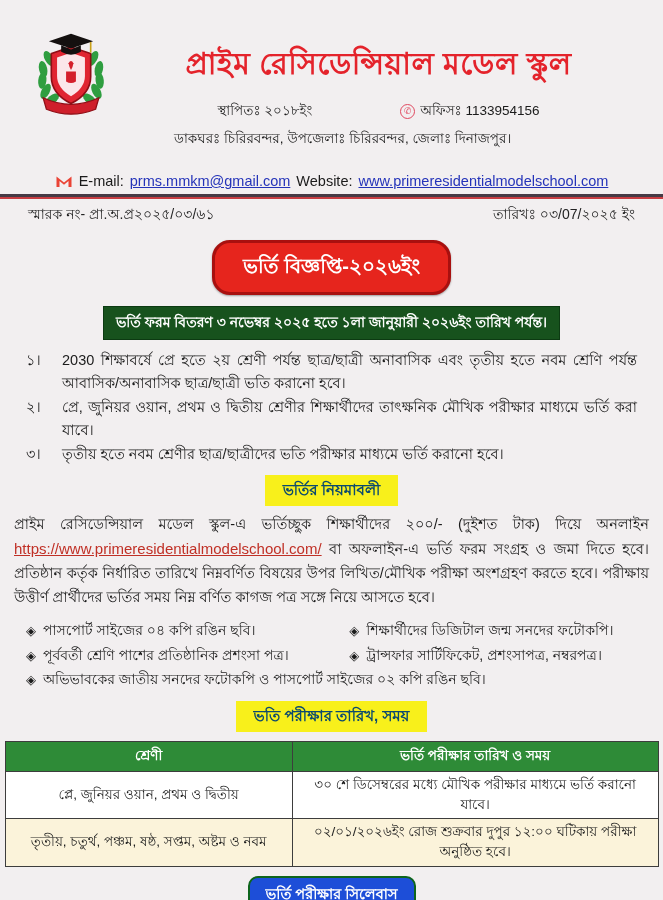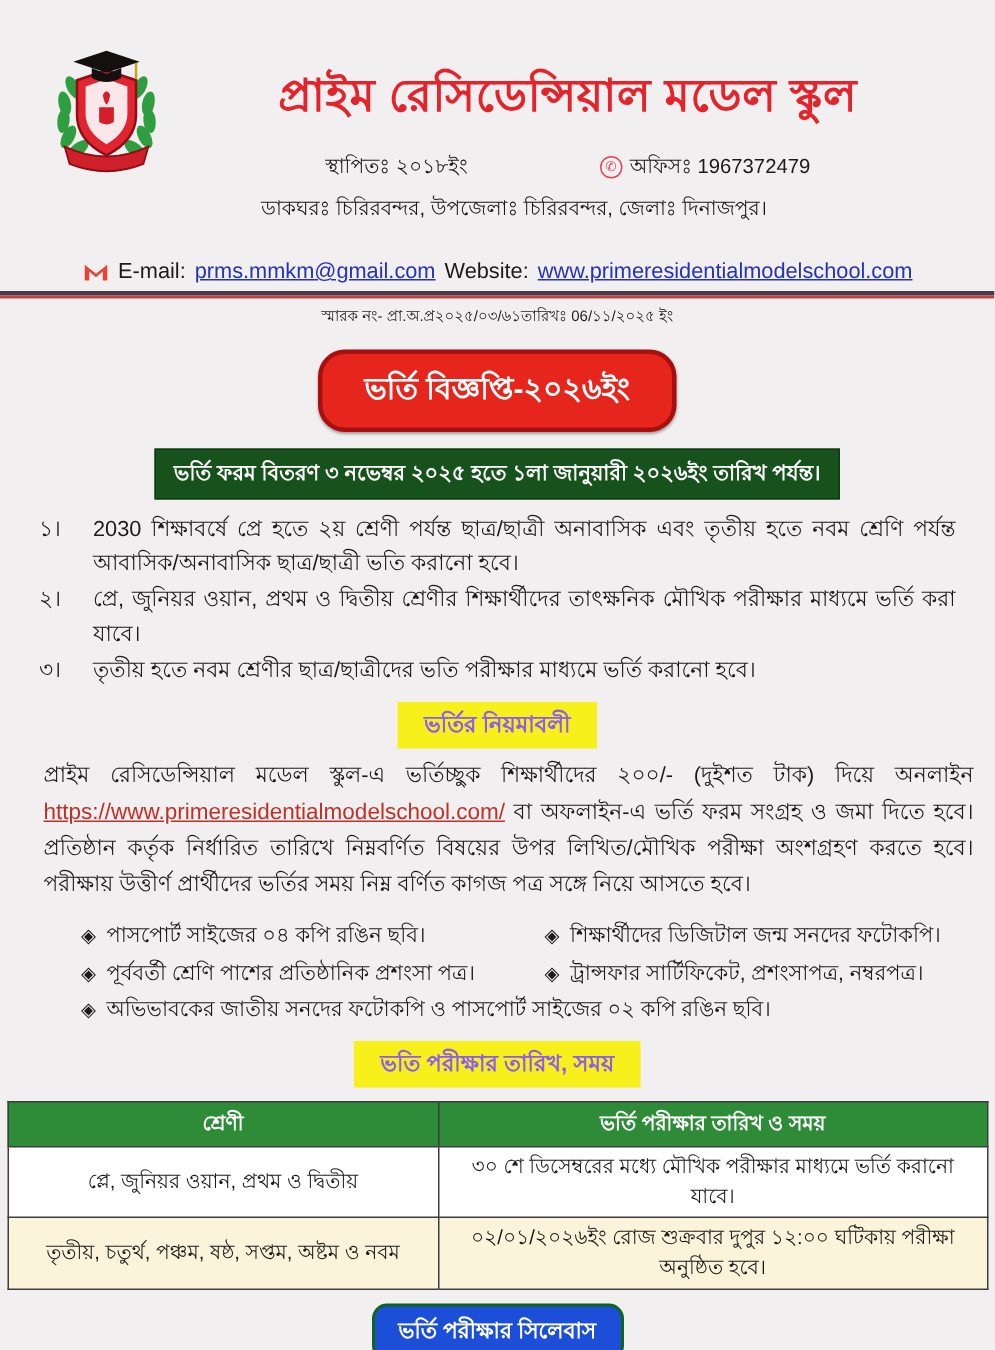--- a/index.html
+++ b/index.html
@@ -17,37 +17,37 @@
   .logo { position:absolute; left:30px; top:0; width:82px; height:88px; }
   .head-center { margin-left:104px; margin-right:10px; text-align:center; }
   .school-name { color:#e4232b; font-size:30px; font-weight:bold; letter-spacing:.5px; padding-top:10px; }
   .est-row { display:flex; justify-content:center; gap:88px; font-size:13.5px; margin-top:9px; align-items:center; }
   .phone-wrap { display:inline-flex; align-items:center; gap:5px; }
   .phone-icon { display:inline-flex; width:15px; height:15px; border:1.5px solid #e0485f; border-radius:50%; align-items:center; justify-content:center; color:#e0485f; font-size:9px; line-height:1; }
   .address { text-align:left; font-size:13.5px; margin-top:5px; margin-left:70px; }
   .email-row { text-align:center; font-size:14.5px; margin-top:22px; display:flex; justify-content:center; align-items:center; gap:6px; }
   .email-row a { color:#2433b9; }
   .separator { margin-top:5px; border-top:3px solid #463a45; border-bottom:2px solid #c63d42; height:3px; }
-  .memo-row { display:flex; justify-content:center; padding:4px 28px 0; font-size:10px; color:#222; }
+  .memo-row { display:flex; justify-content:space-between; padding:4px 28px 0; font-size:14px; color:#222; }
 
   
   .center { text-align:center; }
   .title-badge { display:inline-block; background:#e6251d; border:3px solid #a8100f; border-radius:18px; color:#fff; font-size:20px; font-weight:bold; padding:8px 28px; margin-top:13px; box-shadow:0 1px 2px rgba(0,0,0,.35); }
   .banner { display:inline-block; background:#17521d; color:#fff; font-weight:bold; font-size:14px; padding:4px 12px; margin-top:11px; border:1px solid #0c3a12; }
-  .yellow-heading { display:inline-block; background:#f8f01b; color:#8b5cf6; font-weight:bold; font-size:15px; padding:3px 18px; margin-top:9px; }
+  .yellow-heading { display:inline-block; background:#f8f01b; color:#0c4a6e; font-weight:bold; font-size:15px; padding:3px 18px; margin-top:9px; }
   .green-badge { display:inline-block; background:#1d4ed8; border:2px solid #0e651c; border-radius:10px; color:#fff; font-weight:bold; font-size:14.5px; padding:5px 16px; margin-top:9px; }
 
   
   .numbered { padding:9px 26px 0; }
   .num-item { display:flex; font-size:14.5px; line-height:1.62; }
   .num { width:36px; flex-shrink:0; }
   .num-text { flex:1; text-align:justify; }
-  .para { padding:7px 14px 0; font-size:14.5px; line-height:1.64; text-align:justify;margin-left:15px; }
+  .para { padding:7px 14px 0; font-size:14.5px; line-height:1.64; text-align:justify; }
   .para .url { color:#c03026; text-decoration:underline; font-size:15px; }
-  .docs { display:grid; grid-template-columns: 1.04fr 1fr; padding:9px 26px 0; font-size:14px; line-height:1.72; column-gap:24px;margin-left:28px; }
+  .docs { display:grid; grid-template-columns: 1.04fr 1fr; padding:9px 26px 0; font-size:14px; line-height:1.72; column-gap:24px; }
   .doc-full { grid-column:1 / -1; }
   .diamond { margin-right:7px; font-size:13px; }
 
   
   table { border-collapse:collapse; width:654px; margin:9px auto 0; background:#fff; }
   th, td { border:1.6px solid #3d3d3d; padding:3px 6px; font-size:13.5px; }
   .exam-table th { background:#2e8b37; color:#fff; font-weight:bold; text-align:center; }
   .exam-table td { text-align:center; line-height:1.5; }
   .exam-table .c1 { width:44%; }
   .exam-table tr.cream td { background:#fbf3da; }
@@ -79,42 +79,42 @@
       <path d="M38 18 v8 q12 7 24 0 v-8 l-12 5 Z" fill="#14100f"></path>
       <line x1="74" y1="14" x2="74" y2="27" stroke="#caa21a" stroke-width="2"></line>
       <path d="M16 82 Q50 98 84 82 L80 96 Q50 108 20 96 Z" fill="#cf1f2b" stroke="#8f0e16" stroke-width="1.5"></path>
     </svg>
     <div class="head-center">
       <div class="school-name">প্রাইম রেসিডেন্সিয়াল মডেল স্কুল</div>
       <div class="est-row">
         <span>স্থাপিতঃ ২০১৮ইং</span>
         <span class="phone-wrap">
           <span class="phone-icon">✆</span>
-          <span>অফিসঃ 1967372479</span>
+          <span>অফিসঃ 1133954156</span>
         </span>
       </div>
       <div class="address">ডাকঘরঃ চিরিরবন্দর, উপজেলাঃ চিরিরবন্দর, জেলাঃ দিনাজপুর।</div>
     </div>
   </div>
 
   <div class="email-row">
     <svg width="18" height="14" viewBox="0 0 24 18" aria-hidden="true">
       <path d="M2 17 V3 l10 8 10-8 v14 h-4 V9 l-6 5 -6-5 v8 Z" fill="#ea4335"></path>
     </svg>
     <span>E-mail:</span>
     <a href="#">prms.mmkm@gmail.com</a>
     <span>Website:</span>
     <a href="#">www.primeresidentialmodelschool.com</a>
   </div>
 
   <div class="separator"></div>
 
   <div class="memo-row">
     <span>স্মারক নং- প্রা.অ.প্র২০২৫/০৩/৬১</span>
-    <span>তারিখঃ 06/১১/২০২৫ ইং</span>
+    <span>তারিখঃ ০৩/07/২০২৫ ইং</span>
   </div>
 
   <div class="center">
     <span class="title-badge">ভর্তি বিজ্ঞপ্তি-২০২৬ইং</span>
   </div>
   <div class="center">
     <span class="banner">ভর্তি ফরম বিতরণ ৩ নভেম্বর ২০২৫ হতে ১লা জানুয়ারী ২০২৬ইং তারিখ পর্যন্ত।</span>
   </div>
 
   <div class="numbered">

